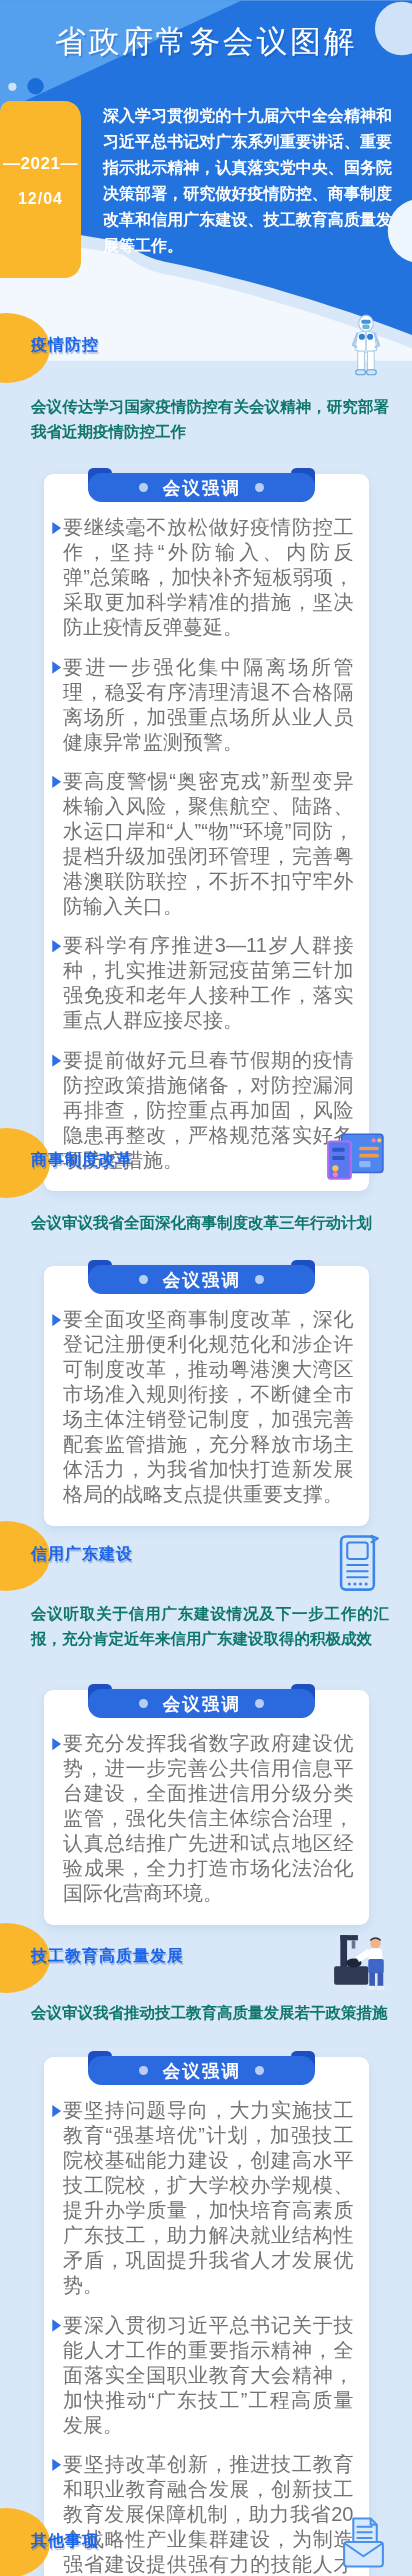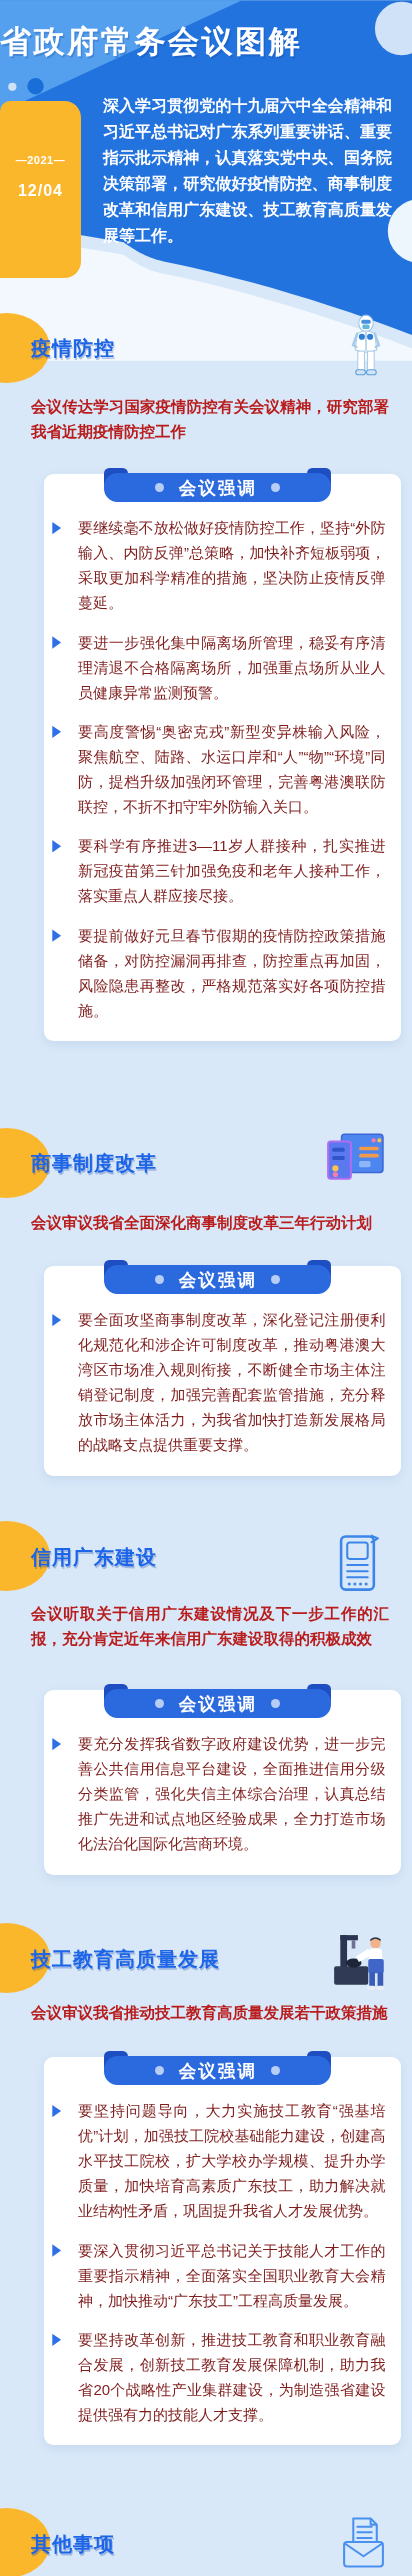--- a/index.html
+++ b/index.html
@@ -6,61 +6,61 @@
   body { background:#9db6cf; font-family:"Liberation Sans", sans-serif; }
   #canvas{ position:relative; width:412px; height:2700px; margin:0 auto;
            background:#d8e8f8; overflow:hidden; }
 
   
   .header-svg{ position:absolute; top:0; left:0; }
   .date-box{ position:absolute; left:0; top:101px; width:81px; height:177px;
              background:#fbb72c; border-radius:10.3px 16.5px 16.5px 0;
              display:flex; flex-direction:column; align-items:center;
              padding-top:53px; gap:15.5px; z-index:3; }
-  .date-line1{ color:#fff; font-size:11px; font-weight:bold; letter-spacing:0.5px; }
+  .date-line1{ color:#fff; font-size:17px; font-weight:bold; letter-spacing:0.5px; }
   .date-line2{ color:#fff; font-size:16px; font-weight:bold; letter-spacing:1px; }
-  .main-title{ position:absolute; top:20.6px; left:0; width:100%; text-align:left;
-               color:#ffffff; font-size:31px; font-weight:bold; letter-spacing:2.6px;
+  .main-title{ position:absolute; top:20.6px; left:0; width:100%; text-align:center;
+               color:#ffffff; font-size:31px; font-weight:normal; letter-spacing:2.6px;
                text-shadow:1.5px 2.1px 0 rgba(14,60,150,.25); z-index:3; }
-  .header-intro{ position:absolute; left:103px; top:93px; width:289px;
+  .header-intro{ position:absolute; left:103px; top:103px; width:289px;
                  color:#ffffff; font-size:16px; font-weight:600; line-height:26px;
                  text-align:justify; z-index:3; }
 
   
   .section{ position:absolute; left:0; width:412px; }
   .accent-ellipse{ position:absolute; left:-37px; width:87px; height:70px;
                    background:#fbb72c; border-radius:50%; }
-  .section-title{ position:absolute; left:31px; color:#1c64e8; font-size:20px;
+  .section-title{ position:absolute; left:31px; color:#1c64e8; font-size:16px;
                   font-weight:bold; letter-spacing:1px;
                   text-shadow:1px 1.5px 0 rgba(18,66,160,.28); }
   .section-icon{ position:absolute; }
-  .section-intro{ position:absolute; left:31px; width:358px; color:#b91c1c;
+  .section-intro{ position:absolute; left:31px; width:358px; color:#0f766e;
                   font-size:15.5px; font-weight:600; line-height:25px; text-align:justify; }
 
   
-  .card{ position:absolute; left:44px; width:357px; background:#ffffff;
+  .card{ position:absolute; left:44px; width:325px; background:#ffffff;
          border-radius:9.3px; box-shadow:0 3.1px 9.3px rgba(60,100,180,.10);
          padding:0 15.5px 18.5px 6.2px; }
   .ribbon{ position:relative; width:227px; height:34px; margin:-6.2px auto 13.4px auto; }
   .ribbon .tab{ position:absolute; top:0; width:24px; height:21.6px;
                 background:#1d4fc2; border-radius:5.2px; }
   .ribbon .tab.left{ left:0; } .ribbon .tab.right{ right:0; }
   .ribbon .bar{ position:absolute; top:5.2px; left:0; right:0; height:29px;
                 background:#2b69df; border-radius:13.4px;
                 display:flex; align-items:center; justify-content:center; }
   .ribbon .bar .dot{ width:8.8px; height:8.8px; border-radius:50%;
                      background:#b6cdf5; margin:0 14.4px; }
   .ribbon .bar .label{ color:#fff; font-size:17.5px; font-weight:bold; letter-spacing:2.1px; }
 
   ul.points{ list-style:none; }
   ul.points li{ display:flex; margin-bottom:14.4px; }
   ul.points li:last-child{ margin-bottom:0; }
   .tri{ flex:none; width:8.8px; height:12.4px; margin:6.7px 0 0 2.1px;
         background:#2e6fe8; clip-path:polygon(0 0,100% 50%,0 100%); }
-  .pt-text{ flex:1; margin-left:17px; color:#7f1d1d; font-size:15px;
+  .pt-text{ flex:1; margin-left:2px; color:#737373; font-size:20px;
             font-weight:500; line-height:25px; text-align:justify; }
 </style>
 </head>
 <body>
 
 <div id="canvas">
 
   <svg class="header-svg" width="412" height="361" viewBox="0 0 800 700">
 
     <path d="M0 454 L240 494 C282 524 302 528 332 534 C432 554 620 605 800 676 L800 700 L0 700 Z" fill="#f2f8fe"></path>

